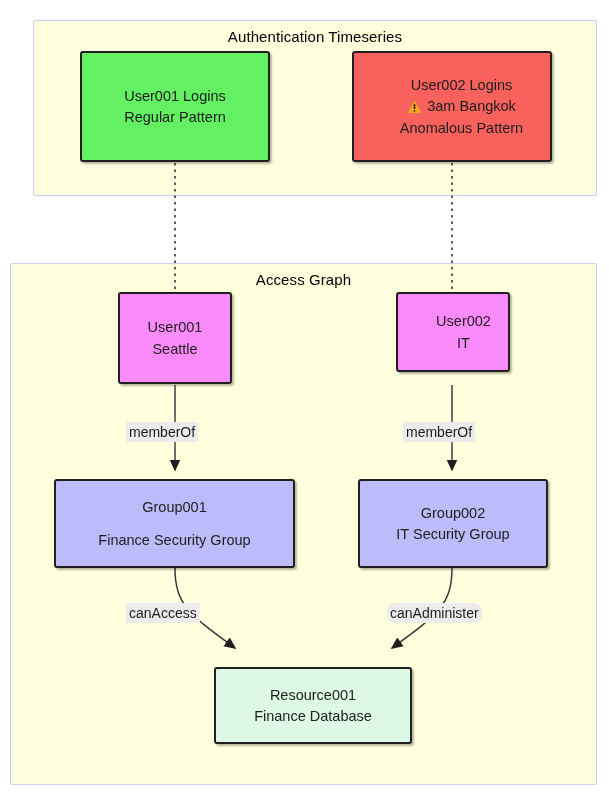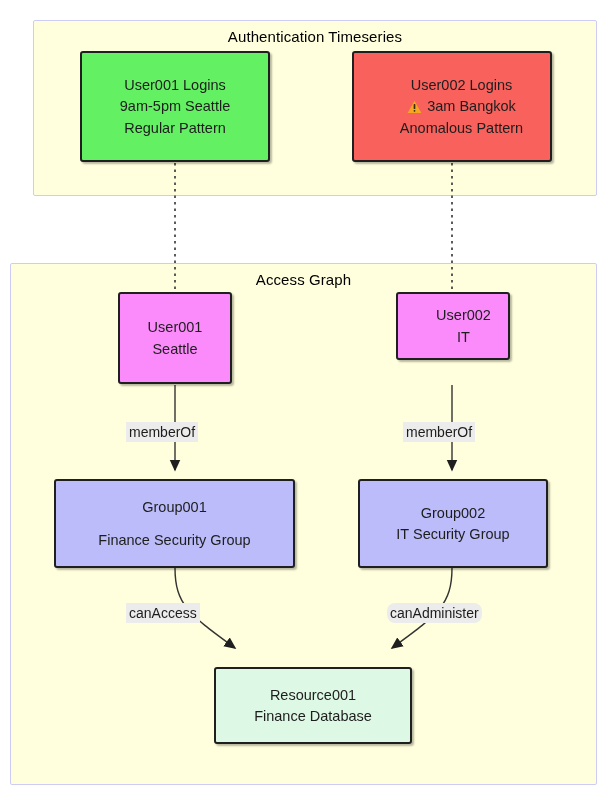--- a/index.html
+++ b/index.html
@@ -131,21 +131,20 @@
 
     <path d="M452,385 L452,470" stroke="#333333" stroke-width="1.4" fill="none" marker-end="url(#arrowhead)"></path>
 
     <path d="M175,568 C175,605 190,615 235,648" stroke="#333333" stroke-width="1.4" fill="none" marker-end="url(#arrowhead)"></path>
 
     <path d="M452,568 C452,605 437,615 392,648" stroke="#333333" stroke-width="1.4" fill="none" marker-end="url(#arrowhead)"></path>
   </svg>
 
   <div class="node node-green" style="left:80px; top:51px; width:190px; height:111px;">
     <span class="line">User001 Logins</span>
-    <span class="line">9am-5pm Seattle</span>
     <span class="line">Regular Pattern</span>
   </div>
 
   <div class="node node-red" style="left:352px; top:51px; width:200px; height:111px;padding-left:19px;">
     <span class="line">User002 Logins</span>
     <span class="line warn">
       <span class="warn-icon">
         <svg viewBox="0 0 16 15" width="15" height="14" xmlns="http://www.w3.org/2000/svg">
           <path d="M8 0.7 L15.4 14.0 L0.6 14.0 Z" fill="#f5a623"></path>
           <rect x="7.1" y="4.4" width="1.8" height="5.2" rx="0.6" fill="#3b2a06"></rect>
@@ -155,21 +154,21 @@
       <span>3am Bangkok</span>
     </span>
     <span class="line">Anomalous Pattern</span>
   </div>
 
   <div class="node node-pink" style="left:118px; top:292px; width:114px; height:92px;">
     <span class="line">User001</span>
     <span class="line">Seattle</span>
   </div>
 
-  <div class="node node-pink" style="left:396px; top:292px; width:114px; height:68px;padding-left:21px;">
+  <div class="node node-pink" style="left:396px; top:292px; width:114px; height:80px;padding-left:21px;">
     <span class="line">User002</span>
     <span class="line">IT</span>
   </div>
 
   <div class="node node-purple" style="left:54px; top:479px; width:241px; height:89px;gap:12px;">
     <span class="line">Group001</span>
     <span class="line">Finance Security Group</span>
   </div>
 
   <div class="node node-purple" style="left:358px; top:479px; width:190px; height:89px;">

